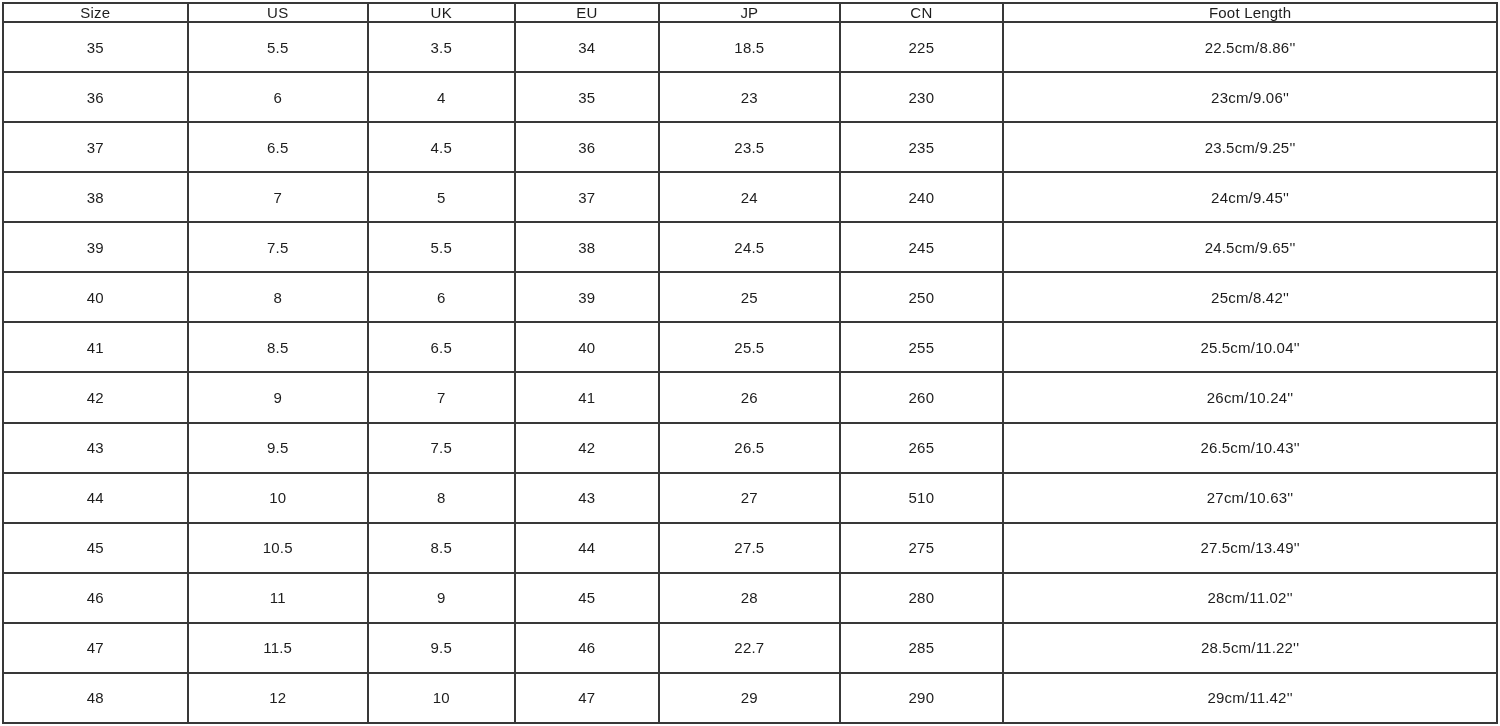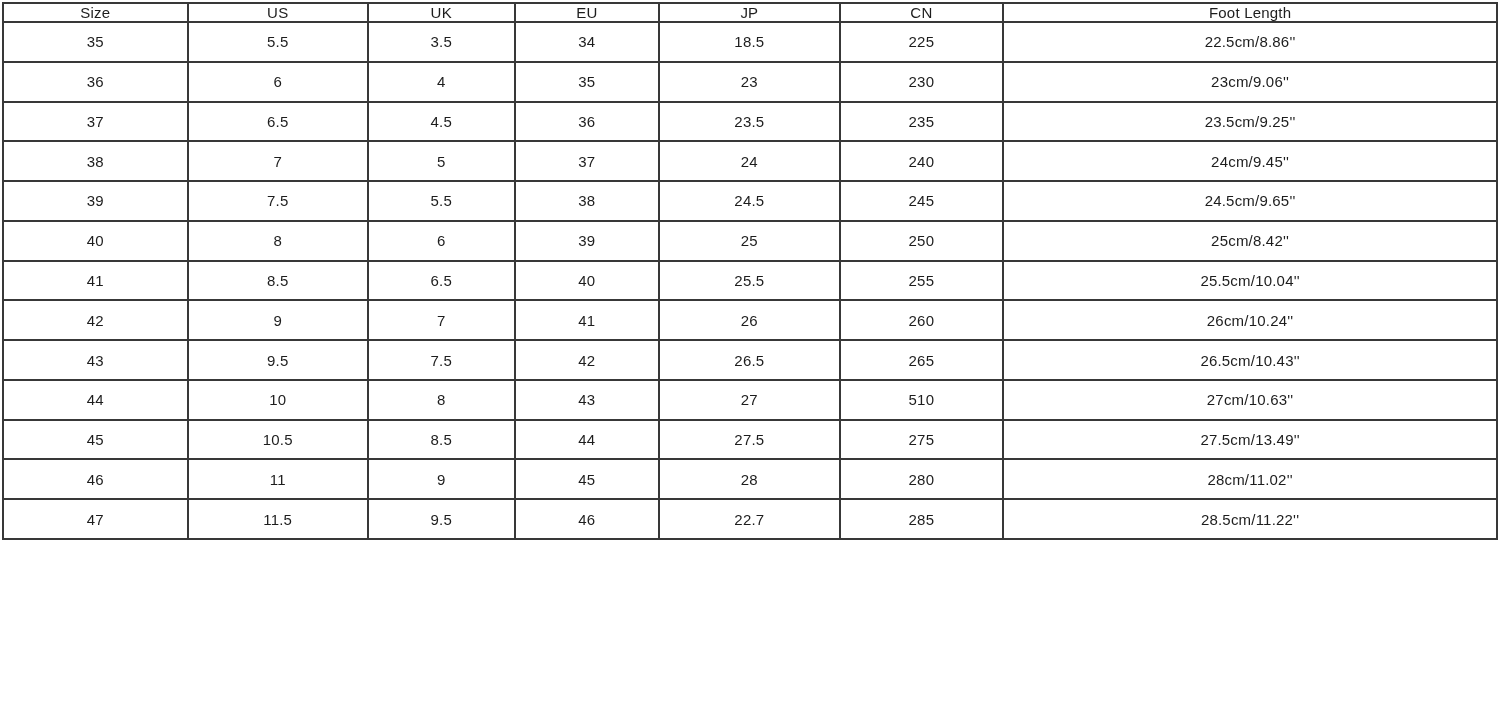--- a/index.html
+++ b/index.html
@@ -13,21 +13,21 @@
   }
   .chart-wrap {
     width: 1500px;
     height: 726px;
     box-sizing: border-box;
     background: #ffffff;
     padding: 2px;
   }
   table.size-chart {
     width: 1496px;
-    height: 538px;
+    height: 722px;
     border-collapse: collapse;
     table-layout: fixed;
     background: #ffffff;
   }
   table.size-chart th,
   table.size-chart td {
     border: 2px solid #383838;
     text-align: center;
     vertical-align: middle;
     font-size: 15px;
@@ -186,15 +186,24 @@
         </tr>
         <tr>
           <td>47</td>
           <td>11.5</td>
           <td>9.5</td>
           <td>46</td>
           <td>22.7</td>
           <td>285</td>
           <td>28.5cm/11.22''</td>
         </tr>
+        <tr>
+          <td>48</td>
+          <td>12</td>
+          <td>10</td>
+          <td>47</td>
+          <td>29</td>
+          <td>290</td>
+          <td>29cm/11.42''</td>
+        </tr>
       </tbody>
   </table>
 </div>
 
 </body></html>

